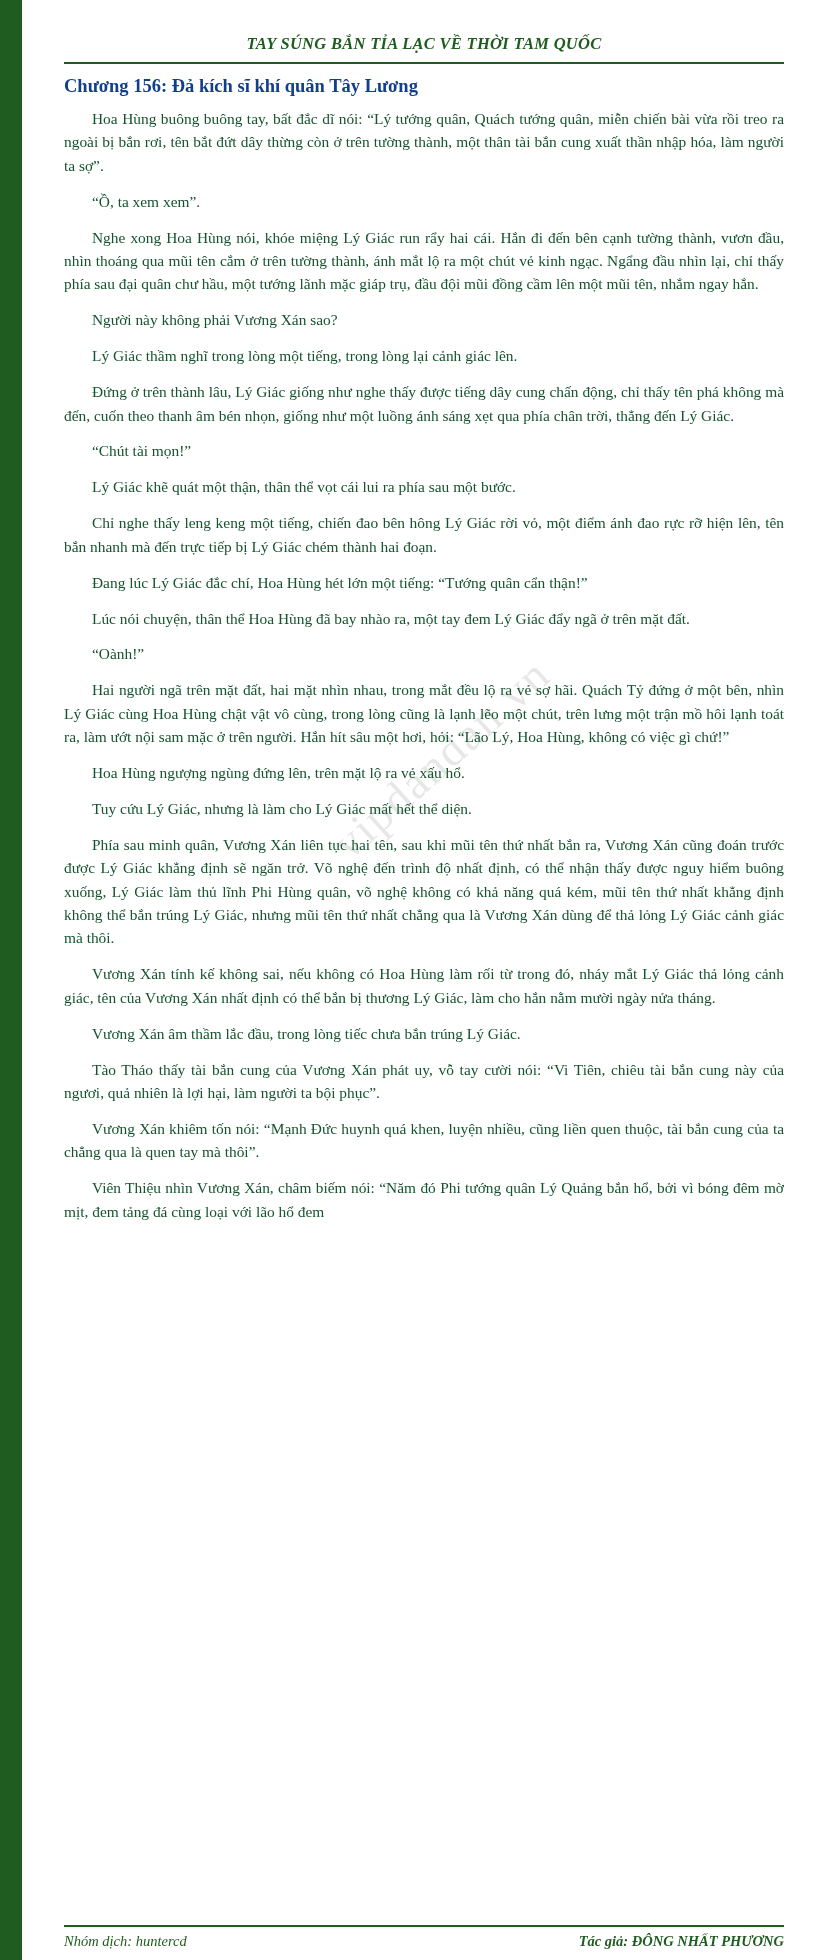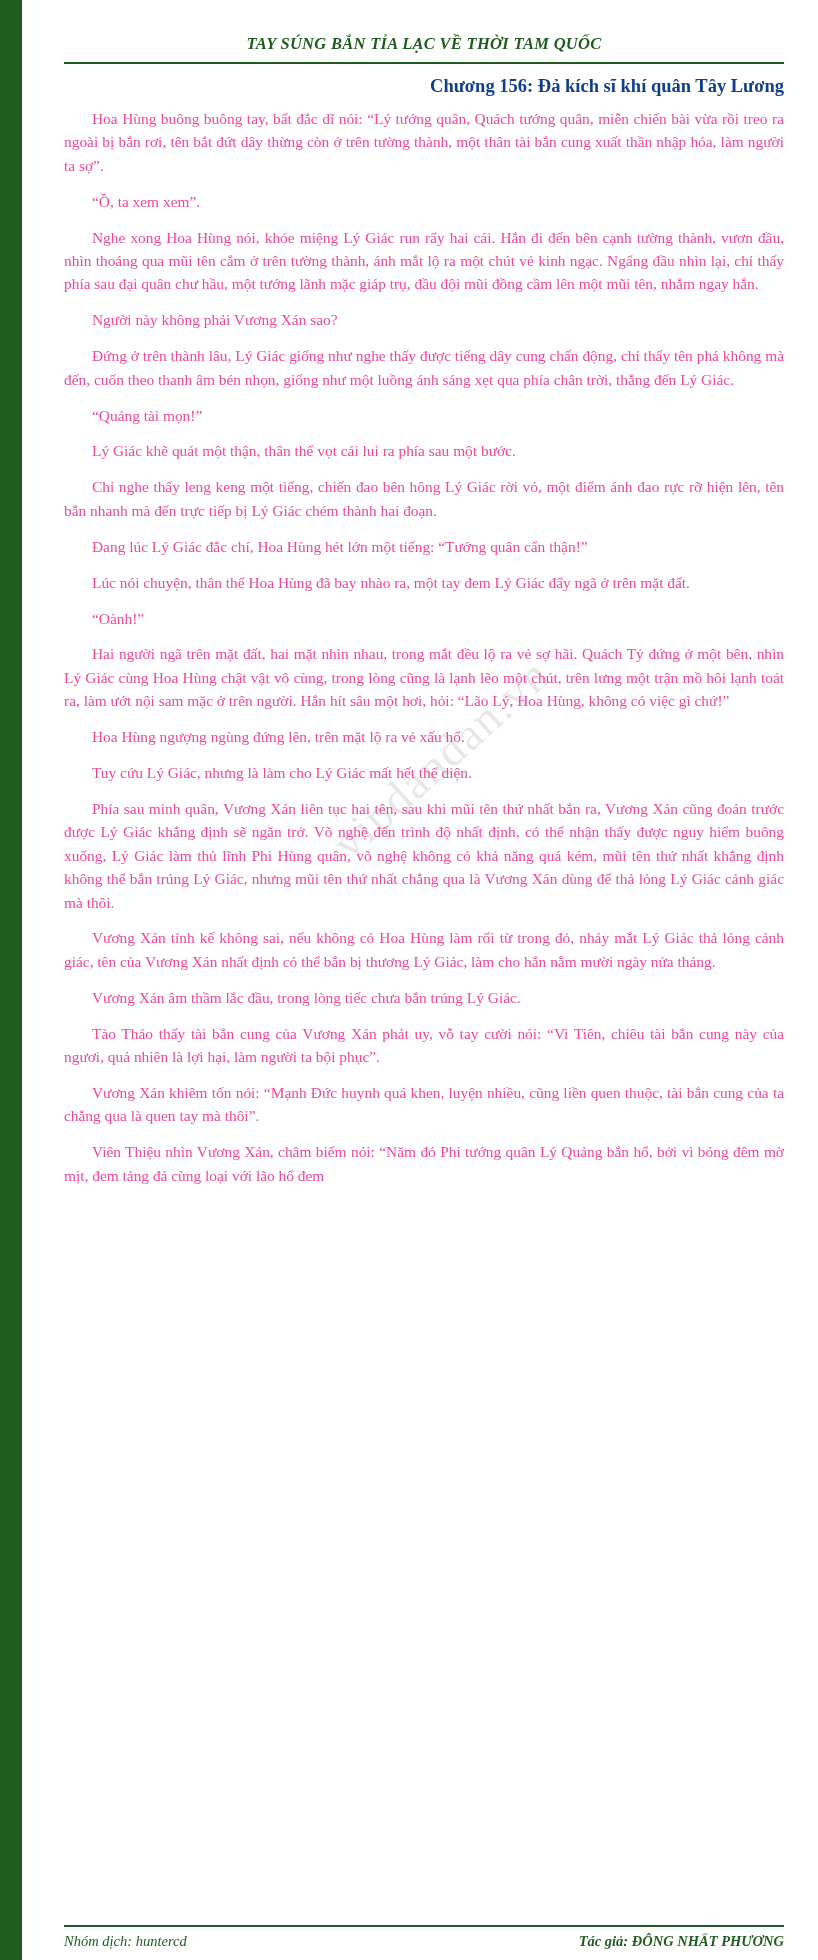--- a/index.html
+++ b/index.html
@@ -57,32 +57,32 @@
     letter-spacing: 0.3px;
   }
   .rule-top {
     height: 2px;
     background: #1f5c1f;
     margin: 2px 0 0 0;
   }
   .chapter-title {
     margin: 0;
     padding: 12px 0 10px 0;
-    text-align: right;
+    text-align: left;
     font-size: 18.5px;
     font-weight: bold;
     color: #123f8c;
   }
   p.para {
     margin: 0 0 12.5px 0;
     text-indent: 28px;
     text-align: justify;
     font-size: 15.4px;
     line-height: 1.52;
-    color: #ec4899;
+    color: #14532d;
     hyphens: none;
   }
   .footer-wrap {
     position: absolute;
     left: 0;
     right: 0;
     bottom: 0;
     padding: 0 34px 10px 42px;
   }
   .rule-bottom {
@@ -128,22 +128,23 @@
 
     <h1 class="book-title">TAY SÚNG BẮN TỈA LẠC VỀ THỜI TAM QUỐC</h1>
     <div class="rule-top"></div>
 
     <h2 class="chapter-title">Chương 156: Đả kích sĩ khí quân Tây Lương</h2>
 
     <p class="para">Hoa Hùng buông buông tay, bất đắc dĩ nói: “Lý tướng quân, Quách tướng quân, miễn chiến bài vừa rồi treo ra ngoài bị bắn rơi, tên bắt đứt dây thừng còn ở trên tường thành, một thân tài bắn cung xuất thần nhập hóa, làm người ta sợ”.</p>
     <p class="para">“Ồ, ta xem xem”.</p>
     <p class="para">Nghe xong Hoa Hùng nói, khóe miệng Lý Giác run rẩy hai cái. Hắn đi đến bên cạnh tường thành, vươn đầu, nhìn thoáng qua mũi tên cắm ở trên tường thành, ánh mắt lộ ra một chút vẻ kinh ngạc. Ngẩng đầu nhìn lại, chỉ thấy phía sau đại quân chư hầu, một tướng lãnh mặc giáp trụ, đầu đội mũi đồng cầm lên một mũi tên, nhắm ngay hắn.</p>
     <p class="para">Người này không phải Vương Xán sao?</p>
+    <p class="para">Lý Giác thầm nghĩ trong lòng một tiếng, trong lòng lại cảnh giác lên.</p>
     <p class="para">Đứng ở trên thành lâu, Lý Giác giống như nghe thấy được tiếng dây cung chấn động, chỉ thấy tên phá không mà đến, cuốn theo thanh âm bén nhọn, giống như một luồng ánh sáng xẹt qua phía chân trời, thẳng đến Lý Giác.</p>
-    <p class="para">“Quảng tài mọn!”</p>
+    <p class="para">“Chút tài mọn!”</p>
     <p class="para">Lý Giác khẽ quát một thận, thân thể vọt cái lui ra phía sau một bước.</p>
     <p class="para">Chỉ nghe thấy leng keng một tiếng, chiến đao bên hông Lý Giác rời vỏ, một điểm ánh đao rực rỡ hiện lên, tên bắn nhanh mà đến trực tiếp bị Lý Giác chém thành hai đoạn.</p>
     <p class="para">Đang lúc Lý Giác đắc chí, Hoa Hùng hét lớn một tiếng: “Tướng quân cẩn thận!”</p>
     <p class="para">Lúc nói chuyện, thân thể Hoa Hùng đã bay nhào ra, một tay đem Lý Giác đẩy ngã ở trên mặt đất.</p>
     <p class="para">“Oành!”</p>
     <p class="para">Hai người ngã trên mặt đất, hai mặt nhìn nhau, trong mắt đều lộ ra vẻ sợ hãi. Quách Tỷ đứng ở một bên, nhìn Lý Giác cùng Hoa Hùng chật vật vô cùng, trong lòng cũng là lạnh lẽo một chút, trên lưng một trận mồ hôi lạnh toát ra, làm ướt nội sam mặc ở trên người. Hắn hít sâu một hơi, hỏi: “Lão Lý, Hoa Hùng, không có việc gì chứ!”</p>
     <p class="para">Hoa Hùng ngượng ngùng đứng lên, trên mặt lộ ra vẻ xấu hổ.</p>
     <p class="para">Tuy cứu Lý Giác, nhưng là làm cho Lý Giác mất hết thể diện.</p>
     <p class="para">Phía sau minh quân, Vương Xán liên tục hai tên, sau khi mũi tên thứ nhất bắn ra, Vương Xán cũng đoán trước được Lý Giác khẳng định sẽ ngăn trở. Võ nghệ đến trình độ nhất định, có thể nhận thấy được nguy hiểm buông xuống, Lý Giác làm thủ lĩnh Phi Hùng quân, võ nghệ không có khả năng quá kém, mũi tên thứ nhất khẳng định không thể bắn trúng Lý Giác, nhưng mũi tên thứ nhất chẳng qua là Vương Xán dùng để thả lỏng Lý Giác cảnh giác mà thôi.</p>
     <p class="para">Vương Xán tính kế không sai, nếu không có Hoa Hùng làm rối từ trong đó, nháy mắt Lý Giác thả lỏng cảnh giác, tên của Vương Xán nhất định có thể bắn bị thương Lý Giác, làm cho hắn nằm mười ngày nửa tháng.</p>

